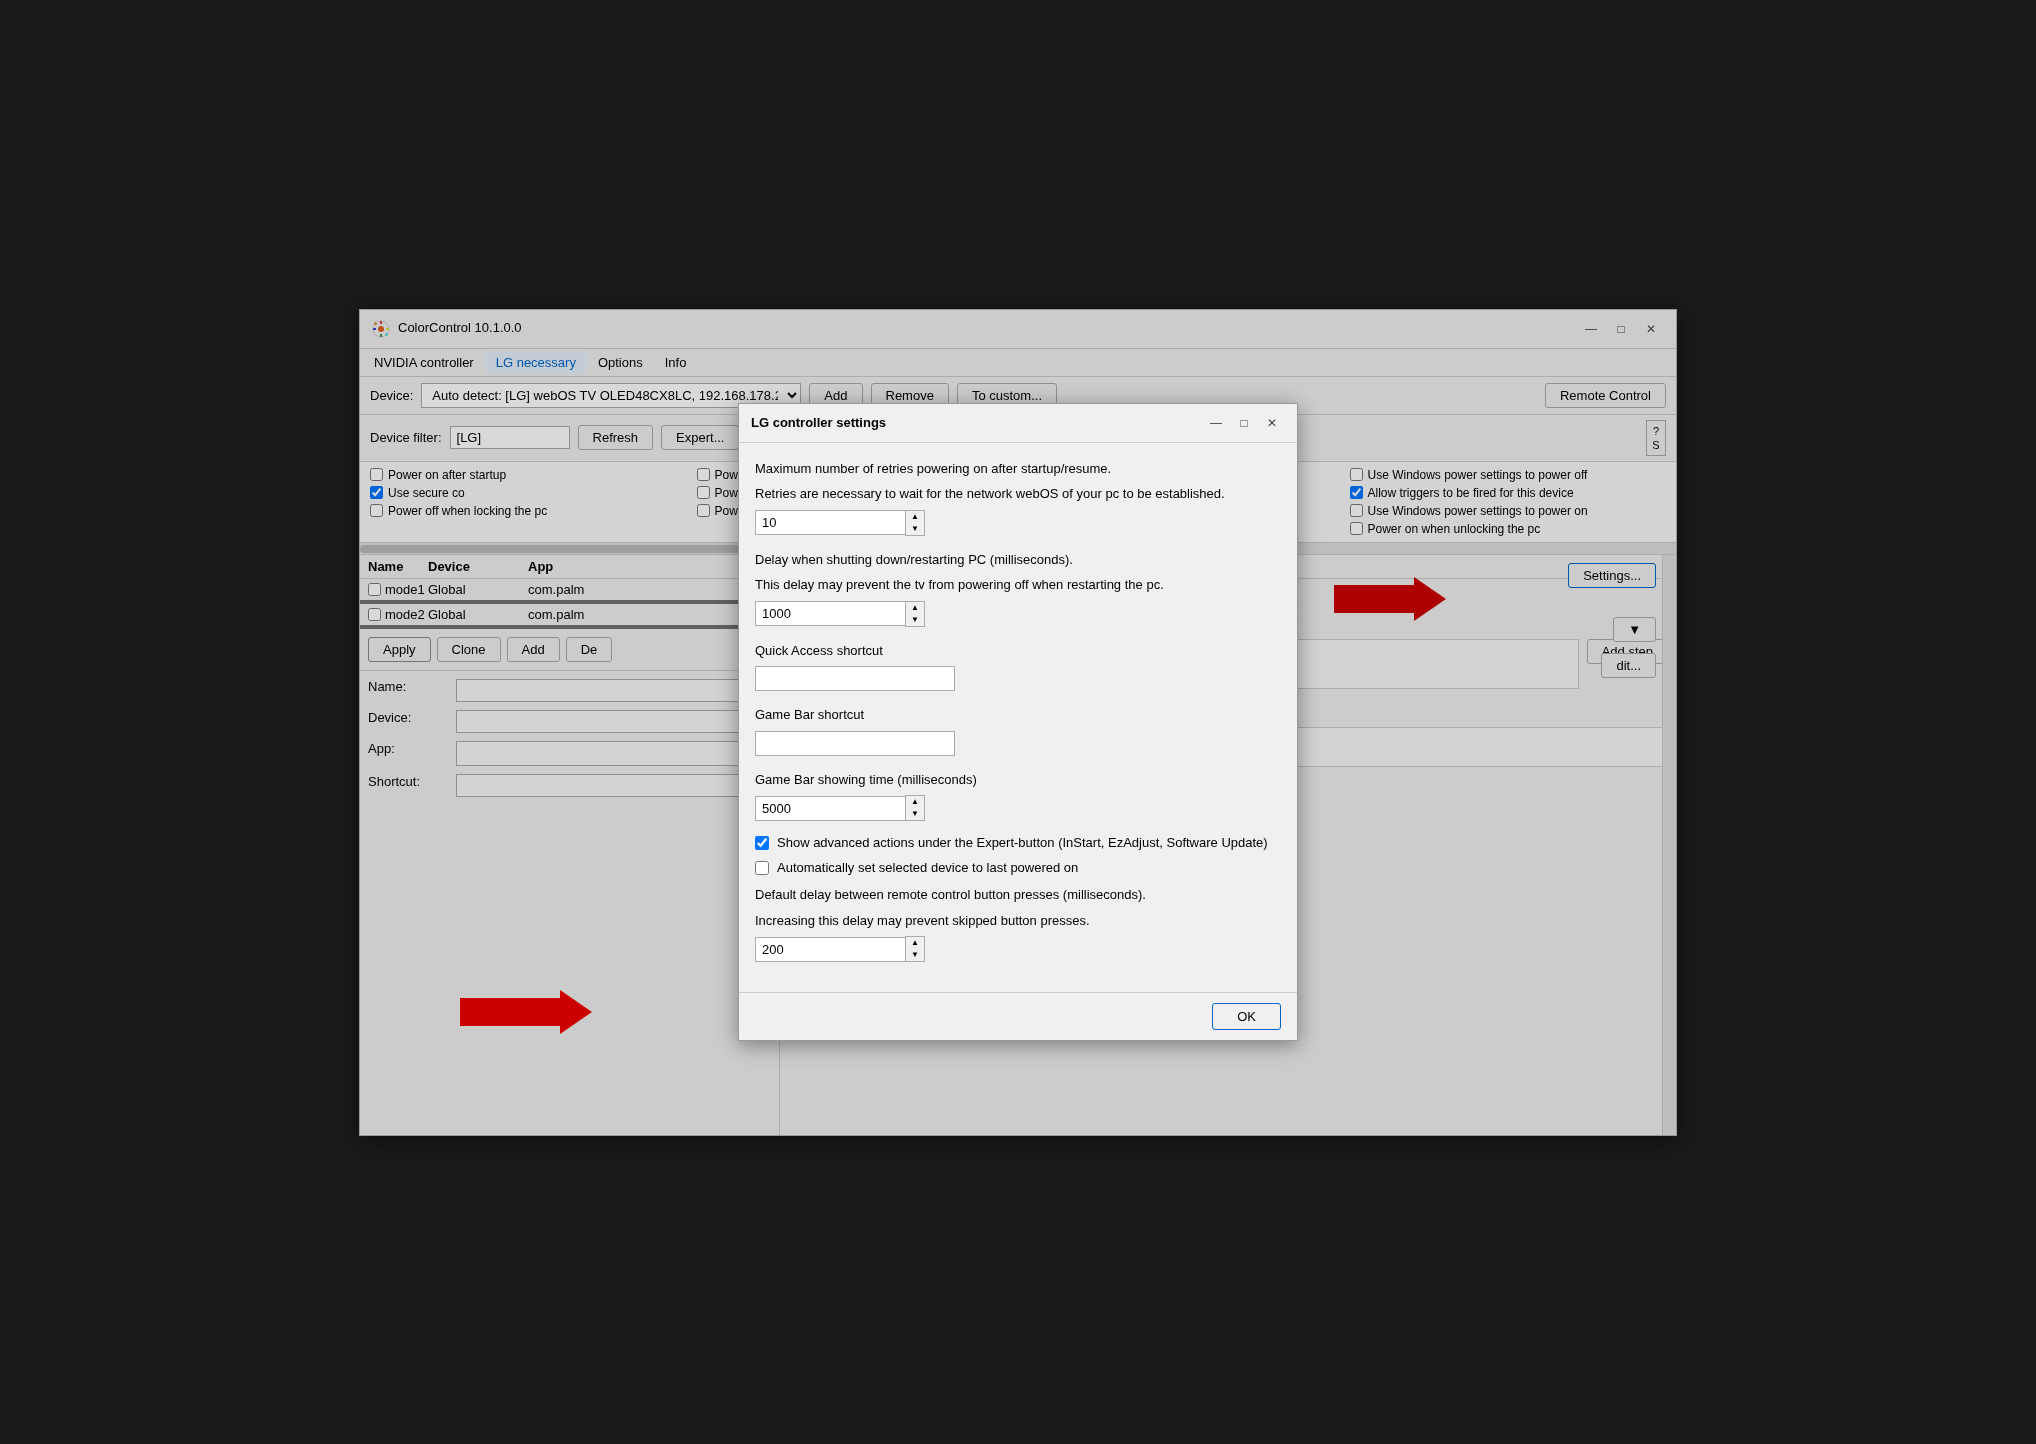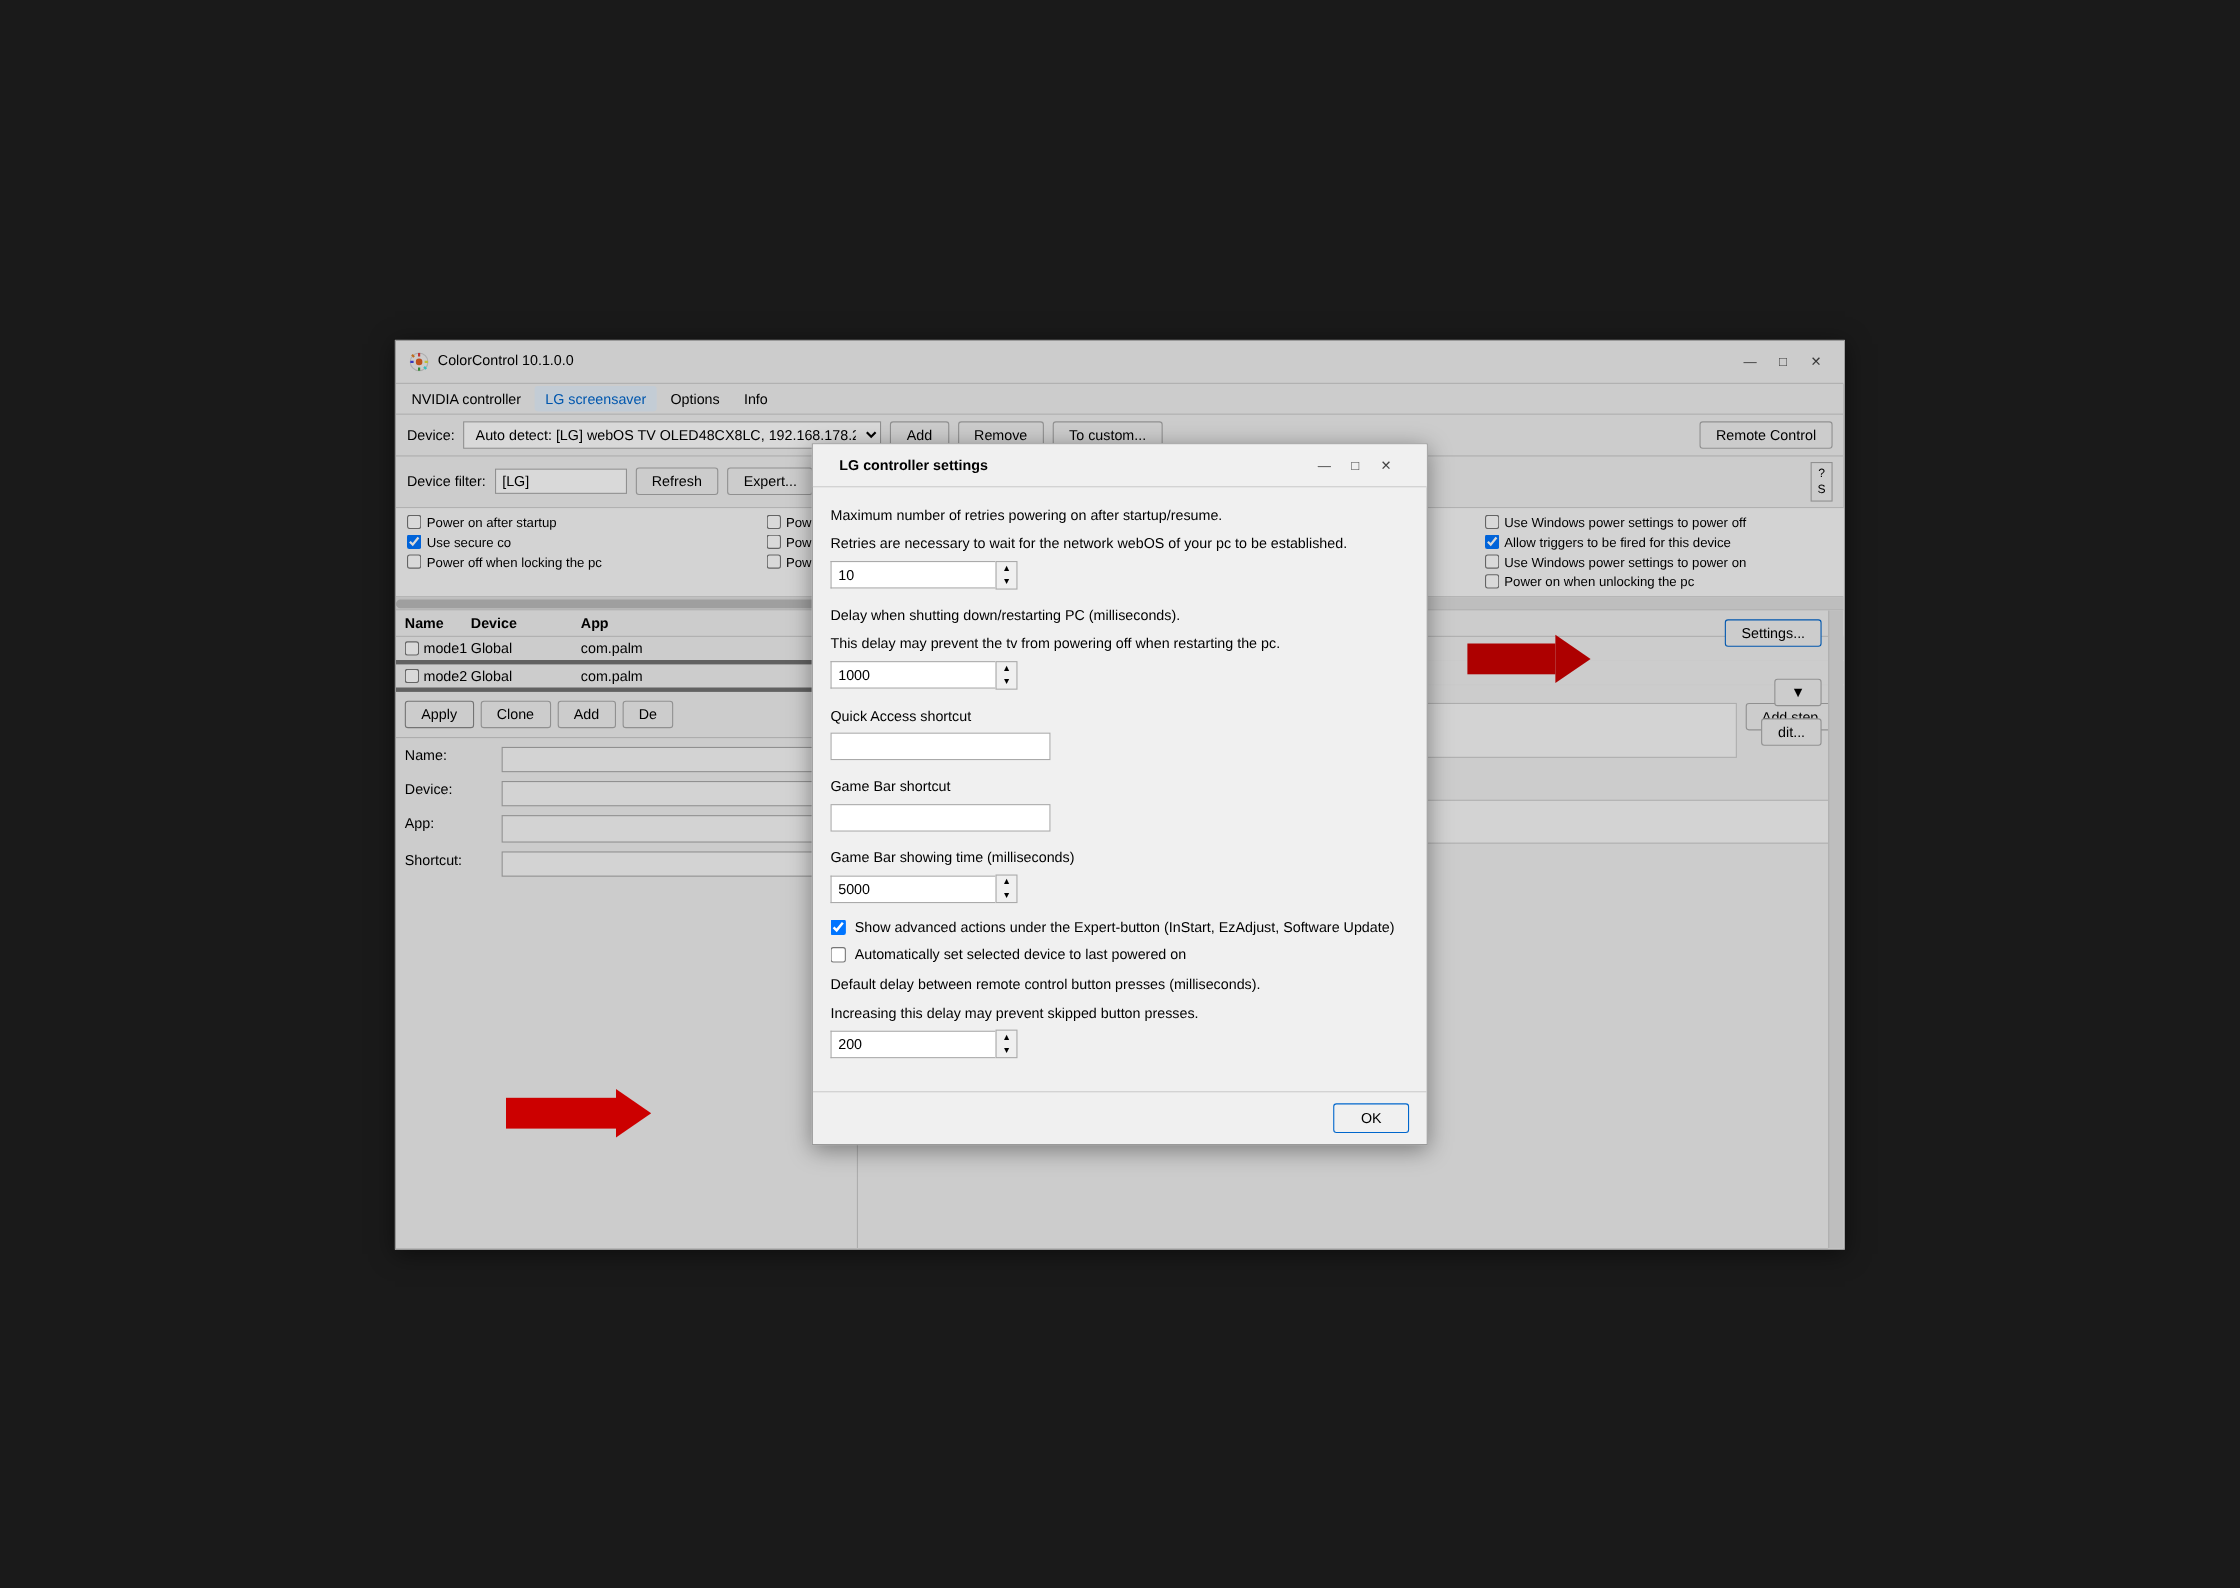--- a/index.html
+++ b/index.html
@@ -285,21 +285,21 @@
       background: #f0f0f0;
       border: 1px solid #999;
       box-shadow: 0 4px 20px rgba(0,0,0,0.4);
       width: 560px;
       font-size: 13px;
     }
     .dialog-title-bar {
       display: flex;
       align-items: center;
       justify-content: space-between;
-      padding: 8px 24px;
+      padding: 8px 12px;
       border-bottom: 1px solid #ccc;
       background: #f0f0f0;
     }
     .dialog-title {
       font-size: 13px;
       font-weight: 600;
     }
     .dialog-controls {
       display: flex;
       gap: 2px;
@@ -420,21 +420,21 @@
     </div>
     <div class="title-bar-controls">
       <button class="title-btn">—</button>
       <button class="title-btn">□</button>
       <button class="title-btn close">✕</button>
     </div>
   </div>
 
   <div class="menu-bar">
     <div class="menu-item">NVIDIA controller</div>
-    <div class="menu-item active">LG screensaver</div>
+    <div class="menu-item active">LG necessary</div>
     <div class="menu-item">Options</div>
     <div class="menu-item">Info</div>
   </div>
 
   <div class="toolbar-row">
     <span class="toolbar-label">Device:</span>
     <select class="toolbar-select">
       <option>Auto detect: [LG] webOS TV OLED48CX8LC, 192.168.178.22</option>
     </select>
     <button class="btn">Add</button>

